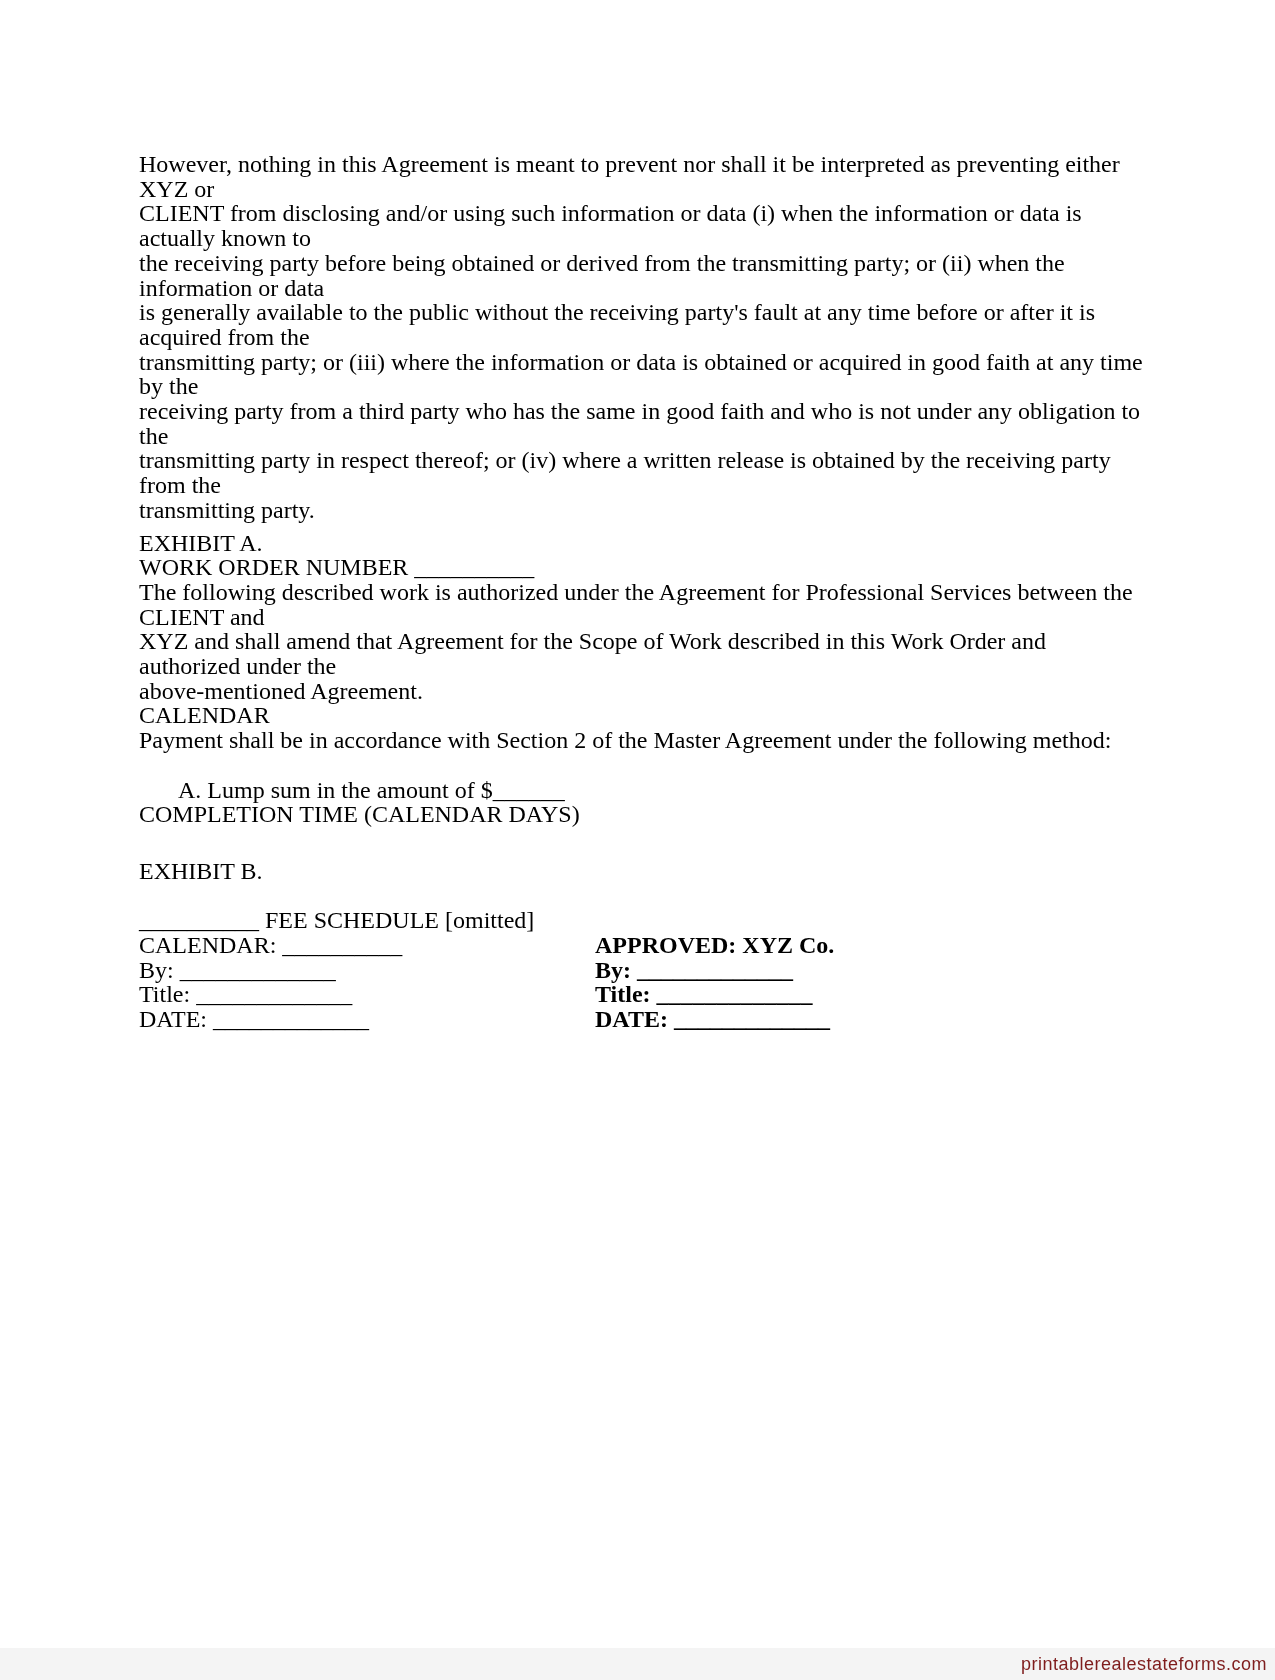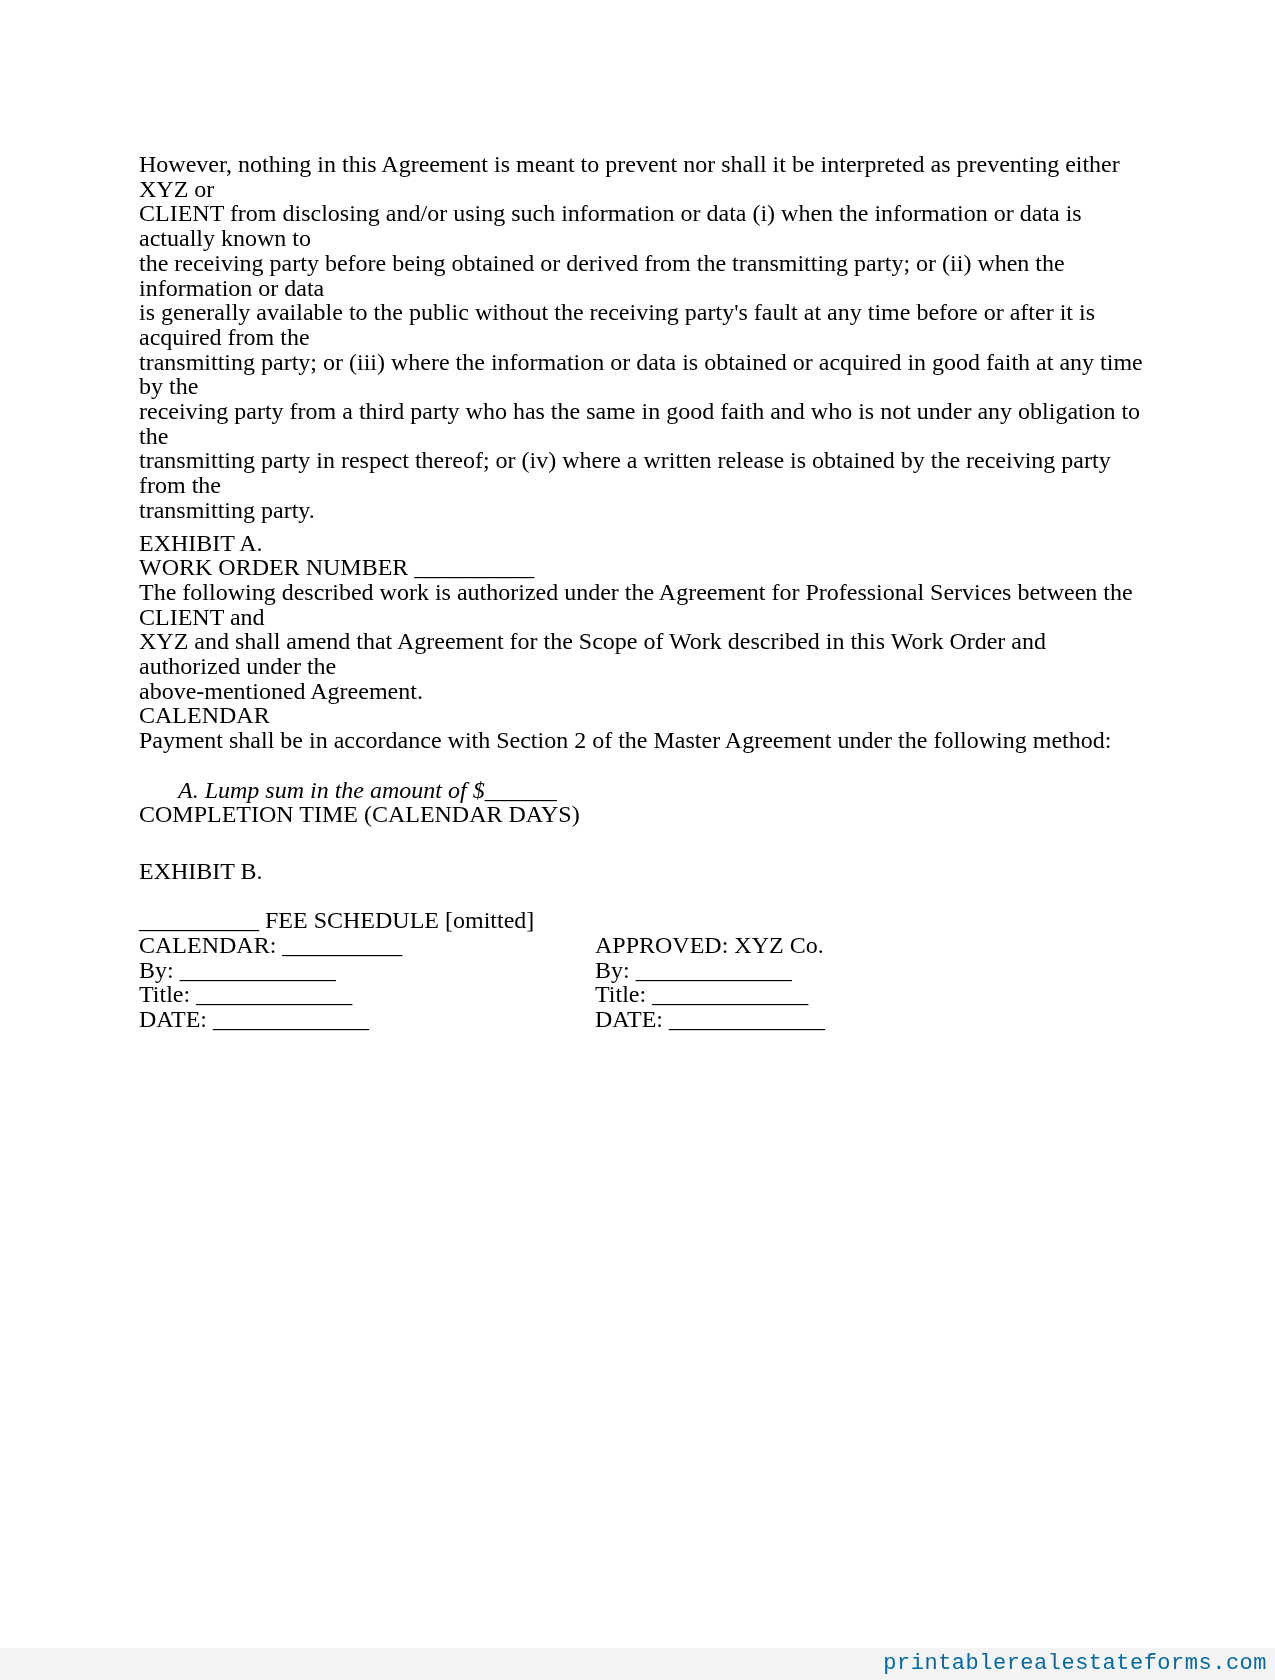--- a/index.html
+++ b/index.html
@@ -28,53 +28,53 @@
     padding: 0;
   }
   .multiline {
     white-space: pre-line;
   }
   .center {
     text-align: left;
   }
   .indent {
     margin-left: 39px !important;
-    font-style: italic;
   }
   .mt-line { margin-top: 24.7px !important; }
   .mt-sm   { margin-top: 8px  !important; }
   .mt-exb  { margin-top: 32px !important; }
   .sig-row {
     display: flex;
     margin-top: 24.7px;
   }
   .sig-col-left {
     margin-left: 39px;
     width: 456px;
     flex: 0 0 456px;
   }
   .sig-col-right {
     flex: 0 0 auto;
+    font-weight: bold;
   }
   .footer {
     position: absolute;
     left: 0;
     bottom: 0;
     width: 100%;
     height: 32px;
     background: #f4f4f4;
     text-align: right;
     box-sizing: border-box;
     padding-right: 8px;
   }
   .footer span {
-    font-family: Liberation Mono, monospace;
-    font-size: 22px;
+    font-family: Liberation Sans, sans-serif;
+    font-size: 18px;
     line-height: 32px;
-    color: #0369a1;
+    color: #7f1d1d;
     letter-spacing: 0.5px;
   }
 </style>
 </head>
 <body>
 
 <div class="doc">
 
   <p class="multiline">However, nothing in this Agreement is meant to prevent nor shall it be interpreted as preventing either XYZ or
 CLIENT from disclosing and/or using such information or data (i) when the information or data is actually known to

